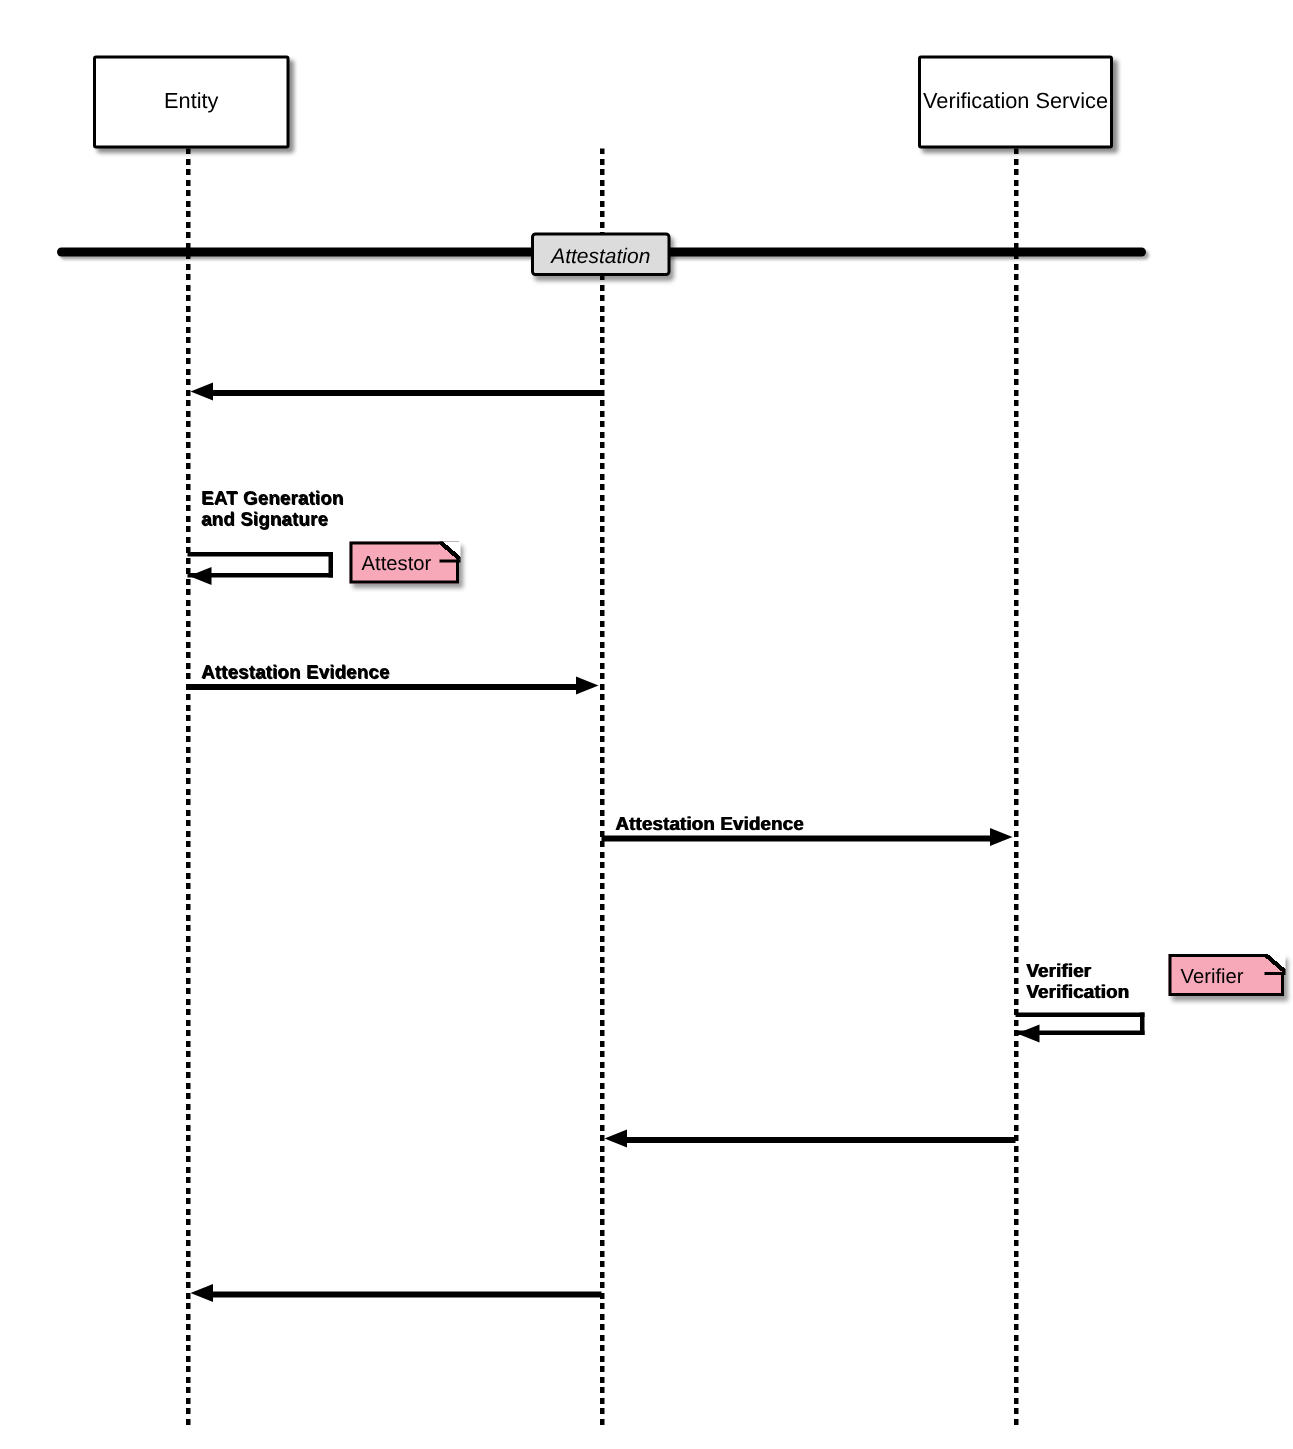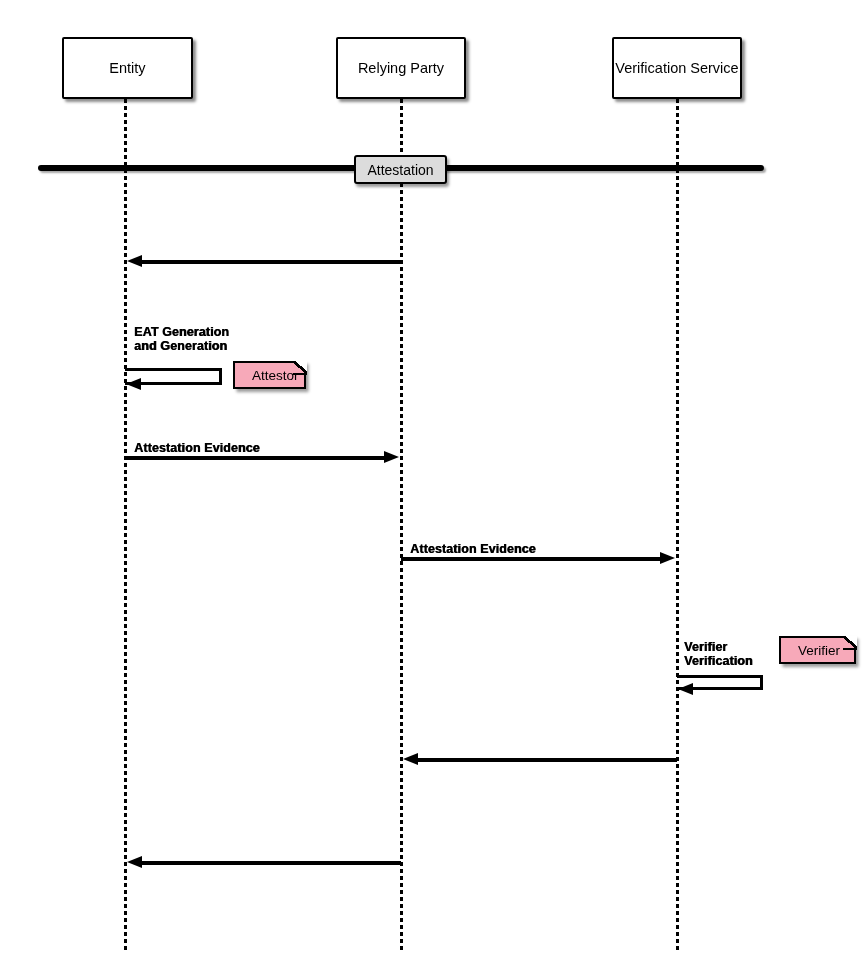--- a/index.html
+++ b/index.html
@@ -53,20 +53,21 @@
     width: 93px; height: 29px;
     background: #DCDCDC;
     border: 2.5px solid #000;
     border-radius: 3px;
     display: flex;
     align-items: center;
     justify-content: center;
     font-size: 14px;
     box-shadow: 2px 3px 3px rgba(0,0,0,0.4);
     z-index: 4;
+    font-style: italic;
   }
   
   .msg {
     position: absolute;
     font-size: 12.5px;
     font-weight: 700;
     letter-spacing: 0.1px;
     text-shadow: 0.6px 0.4px 0 #000;
     white-space: nowrap;
     line-height: 14px;
@@ -106,21 +107,21 @@
     z-index: 2;
   }
   
   .note {
     position: absolute;
     box-sizing: border-box;
     background: #F7A9B9;
     border: 2.5px solid #000;
     display: flex;
     align-items: center;
-    padding-left: 17px;
+    padding-left: 6px;
     font-size: 13.5px;
     box-shadow: 2.5px 3px 3px rgba(0,0,0,0.4);
     white-space: nowrap;
     z-index: 4;
   }
   .note::after {
     content: "";
     position: absolute;
     top: -2.5px; right: -2.5px;
     width: 14px; height: 14px;
@@ -134,38 +135,35 @@
 
 <div class="canvas">
 
   <div class="lifeline" style="left:123.5px;"></div>
   <div class="lifeline" style="left:399.5px;"></div>
   <div class="lifeline" style="left:675.5px;"></div>
 
   <div class="participant" style="left:62px; top:37px; width:131px; height:62px;">
     <span>Entity</span>
   </div>
-  <div class="participant" style="left:336px; top:37px; width:130px; height:62px;">
-    <span>Relying Party</span>
-  </div>
   <div class="participant" style="left:612px; top:37px; width:130px; height:62px;">
     <span>Verification Service</span>
   </div>
 
   <div class="divider-line"></div>
   <div class="divider-label">
     <span>Attestation</span>
   </div>
 
   <div class="arrow-line" style="left:142px; top:260px; width:259px;"></div>
   <div class="arrow-left" style="left:127px; top:255px;"></div>
 
   <div class="msg" style="left:134px; top:325px;">
     <div>EAT Generation</div>
-    <div>and Generation</div>
+    <div>and Signature</div>
   </div>
   <div class="self-loop" style="left:125px; top:368px; width:94px; height:11px;"></div>
   <div class="arrow-left" style="left:126px; top:378px;"></div>
   <div class="note" style="left:233px; top:361px; width:73px; height:28px;">
     <span>Attestor</span>
   </div>
 
   <div class="msg" style="left:134px; top:441px;">Attestation Evidence</div>
   <div class="arrow-line" style="left:125px; top:456px; width:259px;"></div>
   <div class="arrow-right" style="left:384px; top:451px;"></div>

